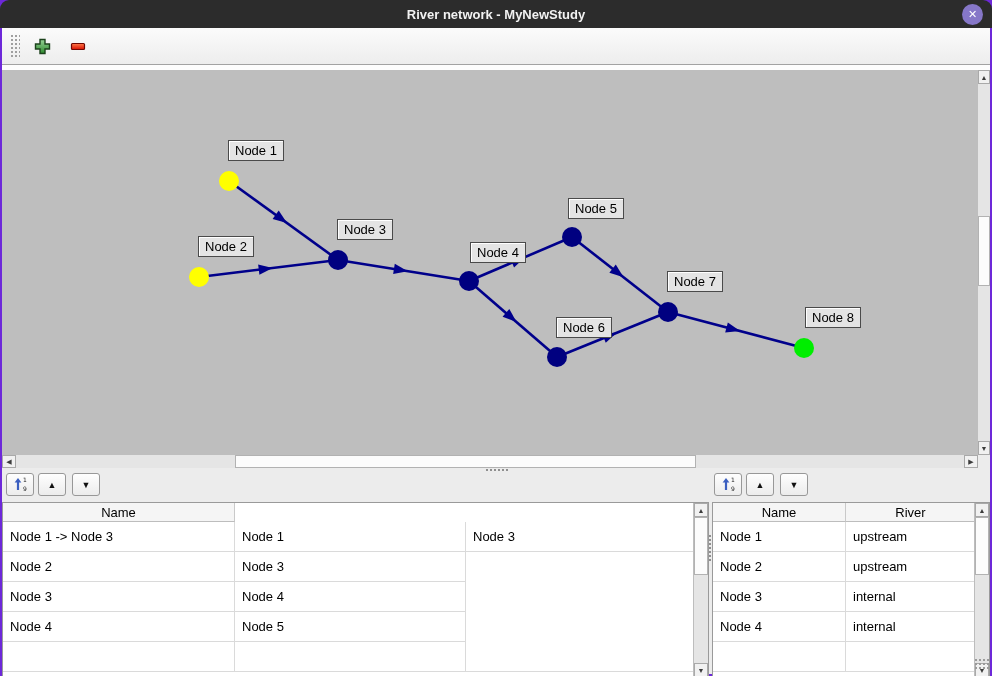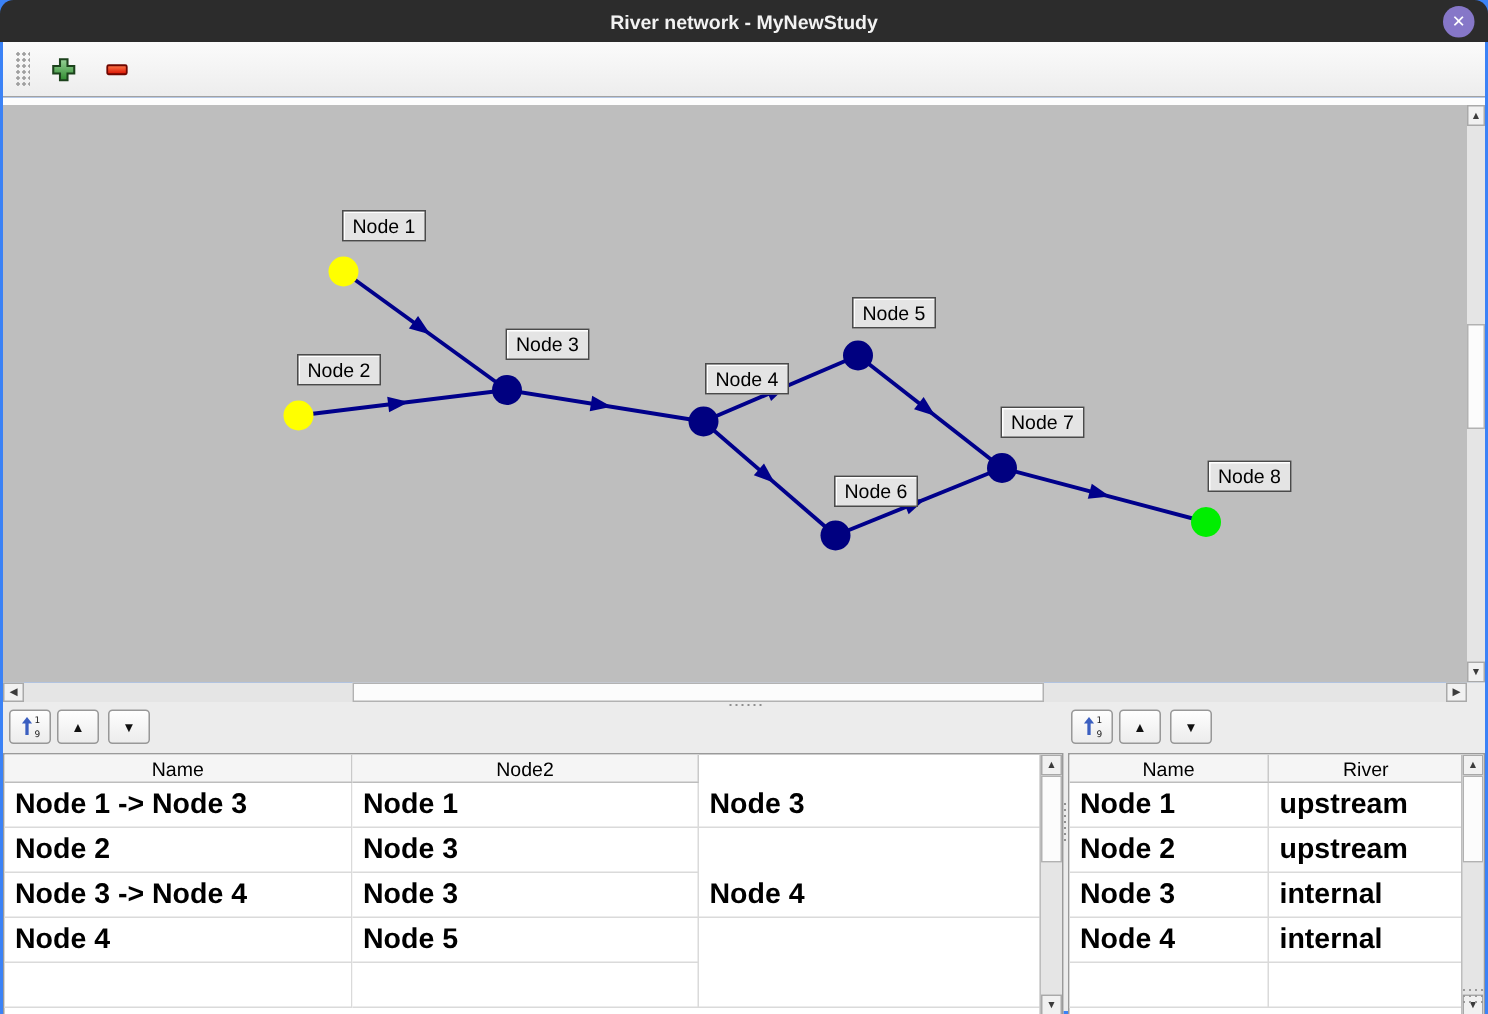--- a/index.html
+++ b/index.html
@@ -1,17 +1,17 @@
 <!DOCTYPE html>
 <html><head>
 <meta charset="utf-8">
 <style>
   * { box-sizing: border-box; margin: 0; padding: 0; }
   html,body { width: 992px; height: 676px; background: #000; font-family: "Liberation Sans", "DejaVu Sans", sans-serif; }
-  .window { position: relative; width: 992px; height: 676px; background: #3b82f6; overflow: hidden; }
+  .window { position: relative; width: 992px; height: 676px; background: #6d28d9; overflow: hidden; }
 
   
   .titlebar { position: absolute; left: 0; top: 0; width: 992px; height: 28px;
     background: #2c2c2c; border-radius: 9px 9px 0 0;
     display: flex; align-items: center; justify-content: center; }
   .title-text { color: #f2f2f2; font-size: 13px; font-weight: bold; }
   .close-btn { position: absolute; right: 9px; top: 4px; width: 21px; height: 21px;
     border-radius: 50%; background: #8677c8; color: #fff; font-size: 11px; font-weight: bold;
     display: flex; align-items: center; justify-content: center; cursor: pointer; }
 
@@ -56,21 +56,21 @@
   
   .table { position: absolute; top: 34px; height: 176px; background: #fff; border: 1px solid #9a9a9a; overflow: hidden; }
   .table-left  { left: 0px;   width: 707px; }
   .table-right { left: 710px; width: 278px; }
   .tr { display: grid; }
   .table-left  .tr { grid-template-columns: 232px 231px 229px; }
   .table-right .tr { grid-template-columns: 133px 130px; }
   .th { height: 19px; background: #f5f5f5; border-bottom: 1px solid #bdbdbd; border-right: 1px solid #c9c9c9;
     font-size: 13px; display: flex; align-items: center; justify-content: center; color: #000; }
   .td { height: 30px; border-bottom: 1px solid #dadada; border-right: 1px solid #dadada;
-    font-size: 19px; display: flex; align-items: center; padding-left: 7px; color: #000; background: #fff; font-weight: bold; }
+    font-size: 13px; display: flex; align-items: center; padding-left: 7px; color: #000; background: #fff; }
   .tscroll { position: absolute; right: 0; top: 0; width: 15px; height: 100%; background: #e5e5e5; border-left: 1px solid #bdbdbd; }
   .tscroll .sb-btn { left: 0; width: 14px; height: 14px; }
   .tscroll .sb-thumb { left: 0; top: 14px; width: 14px; height: 58px; }
 </style>
 </head>
 <body>
 
 <div class="window">
 
   <div class="titlebar">
@@ -186,33 +186,31 @@
         <span>▲</span>
       </div>
     <div class="panel-btn" style="left:778px;">
         <span>▼</span>
       </div>
 
     <div class="table table-left" id="table-left">
       <div class="tbody">
           <div class="tr">
             <div class="th">Name</div>
-            <div class="th">Node2</div>
           </div>
           <div class="tr">
             <div class="td">Node 1 -&gt; Node 3</div>
             <div class="td">Node 1</div>
             <div class="td">Node 3</div>
           </div>
           <div class="tr">
             <div class="td">Node 2</div>
             <div class="td">Node 3</div>
           </div>
           <div class="tr">
-            <div class="td">Node 3 -&gt; Node 4</div>
             <div class="td">Node 3</div>
             <div class="td">Node 4</div>
           </div>
           <div class="tr">
             <div class="td">Node 4</div>
             <div class="td">Node 5</div>
           </div>
           <div class="tr">
             <div class="td"></div>
             <div class="td"></div>

